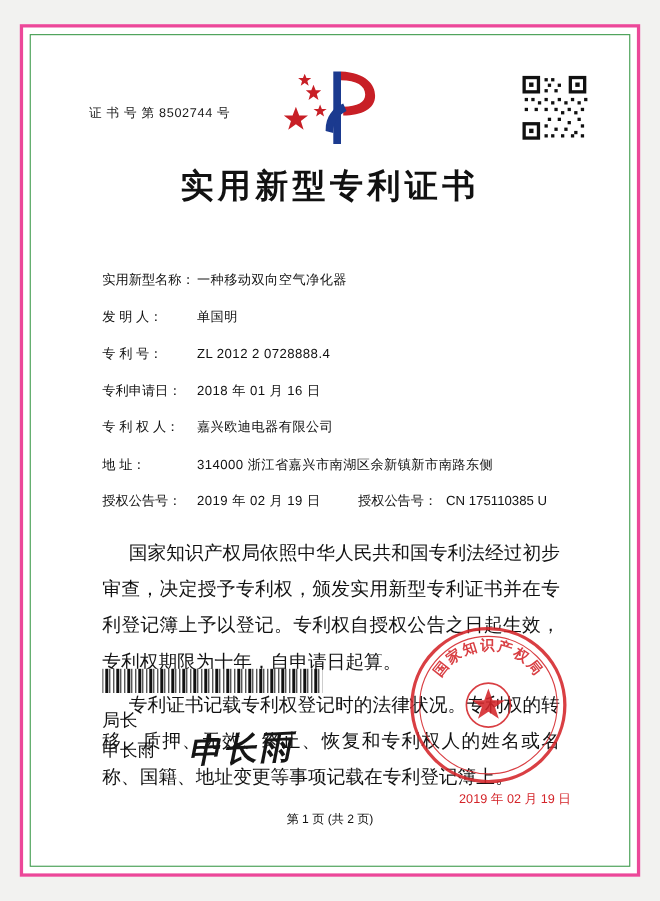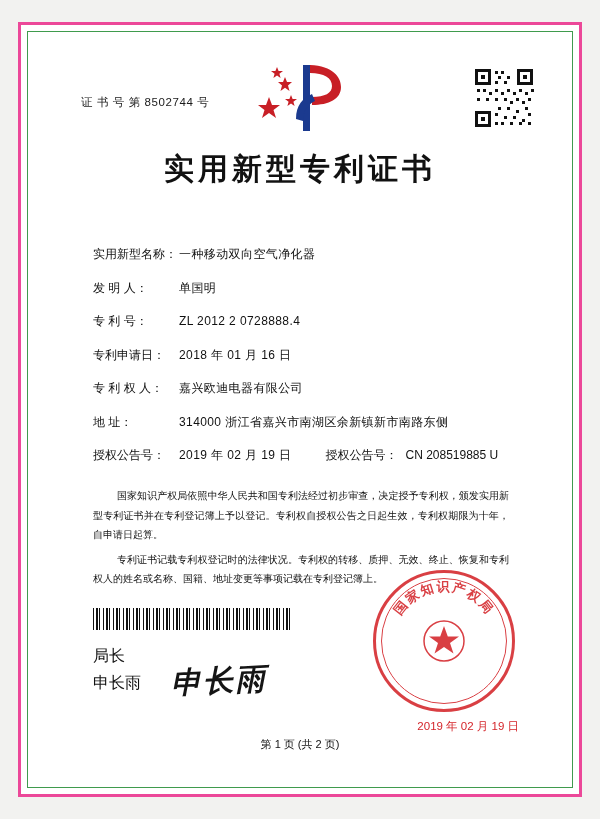--- a/index.html
+++ b/index.html
@@ -115,21 +115,21 @@
     flex: 0 0 auto;
   }
   .field-row.two-col .second-value {
     margin-left: 8px;
   }
 
   .paragraphs {
     margin-top: 22px;
     padding-left: 42px;
     padding-right: 40px;
-    font-size: 10px;
+    font-size: 17px;
     line-height: 1.95;
     color: #111;
     text-align: justify;
   }
   .paragraphs p {
     margin: 0 0 2px 0;
     text-indent: 24px;
   }
   .paragraphs p.p2 {
     margin-top: 5px;
@@ -334,21 +334,21 @@
           <span class="field-value">嘉兴欧迪电器有限公司</span>
         </div>
         <div class="field-row">
           <span class="field-label">地    址：</span>
           <span class="field-value">314000 浙江省嘉兴市南湖区余新镇新市南路东侧</span>
         </div>
         <div class="field-row two-col">
           <span class="field-label">授权公告号：</span>
           <span class="field-value">2019 年 02 月 19 日</span>
           <span class="second-label">授权公告号：</span>
-          <span class="second-value">CN 208519885 U</span>
+          <span class="second-value">CN 175110385 U</span>
         </div>
       </div>
 
       <div class="paragraphs">
         <p>国家知识产权局依照中华人民共和国专利法经过初步审查，决定授予专利权，颁发实用新型专利证书并在专利登记簿上予以登记。专利权自授权公告之日起生效，专利权期限为十年，自申请日起算。</p>
         <p class="p2">专利证书记载专利权登记时的法律状况。专利权的转移、质押、无效、终止、恢复和专利权人的姓名或名称、国籍、地址变更等事项记载在专利登记簿上。</p>
       </div>
 
       <div class="barcode"></div>
 

